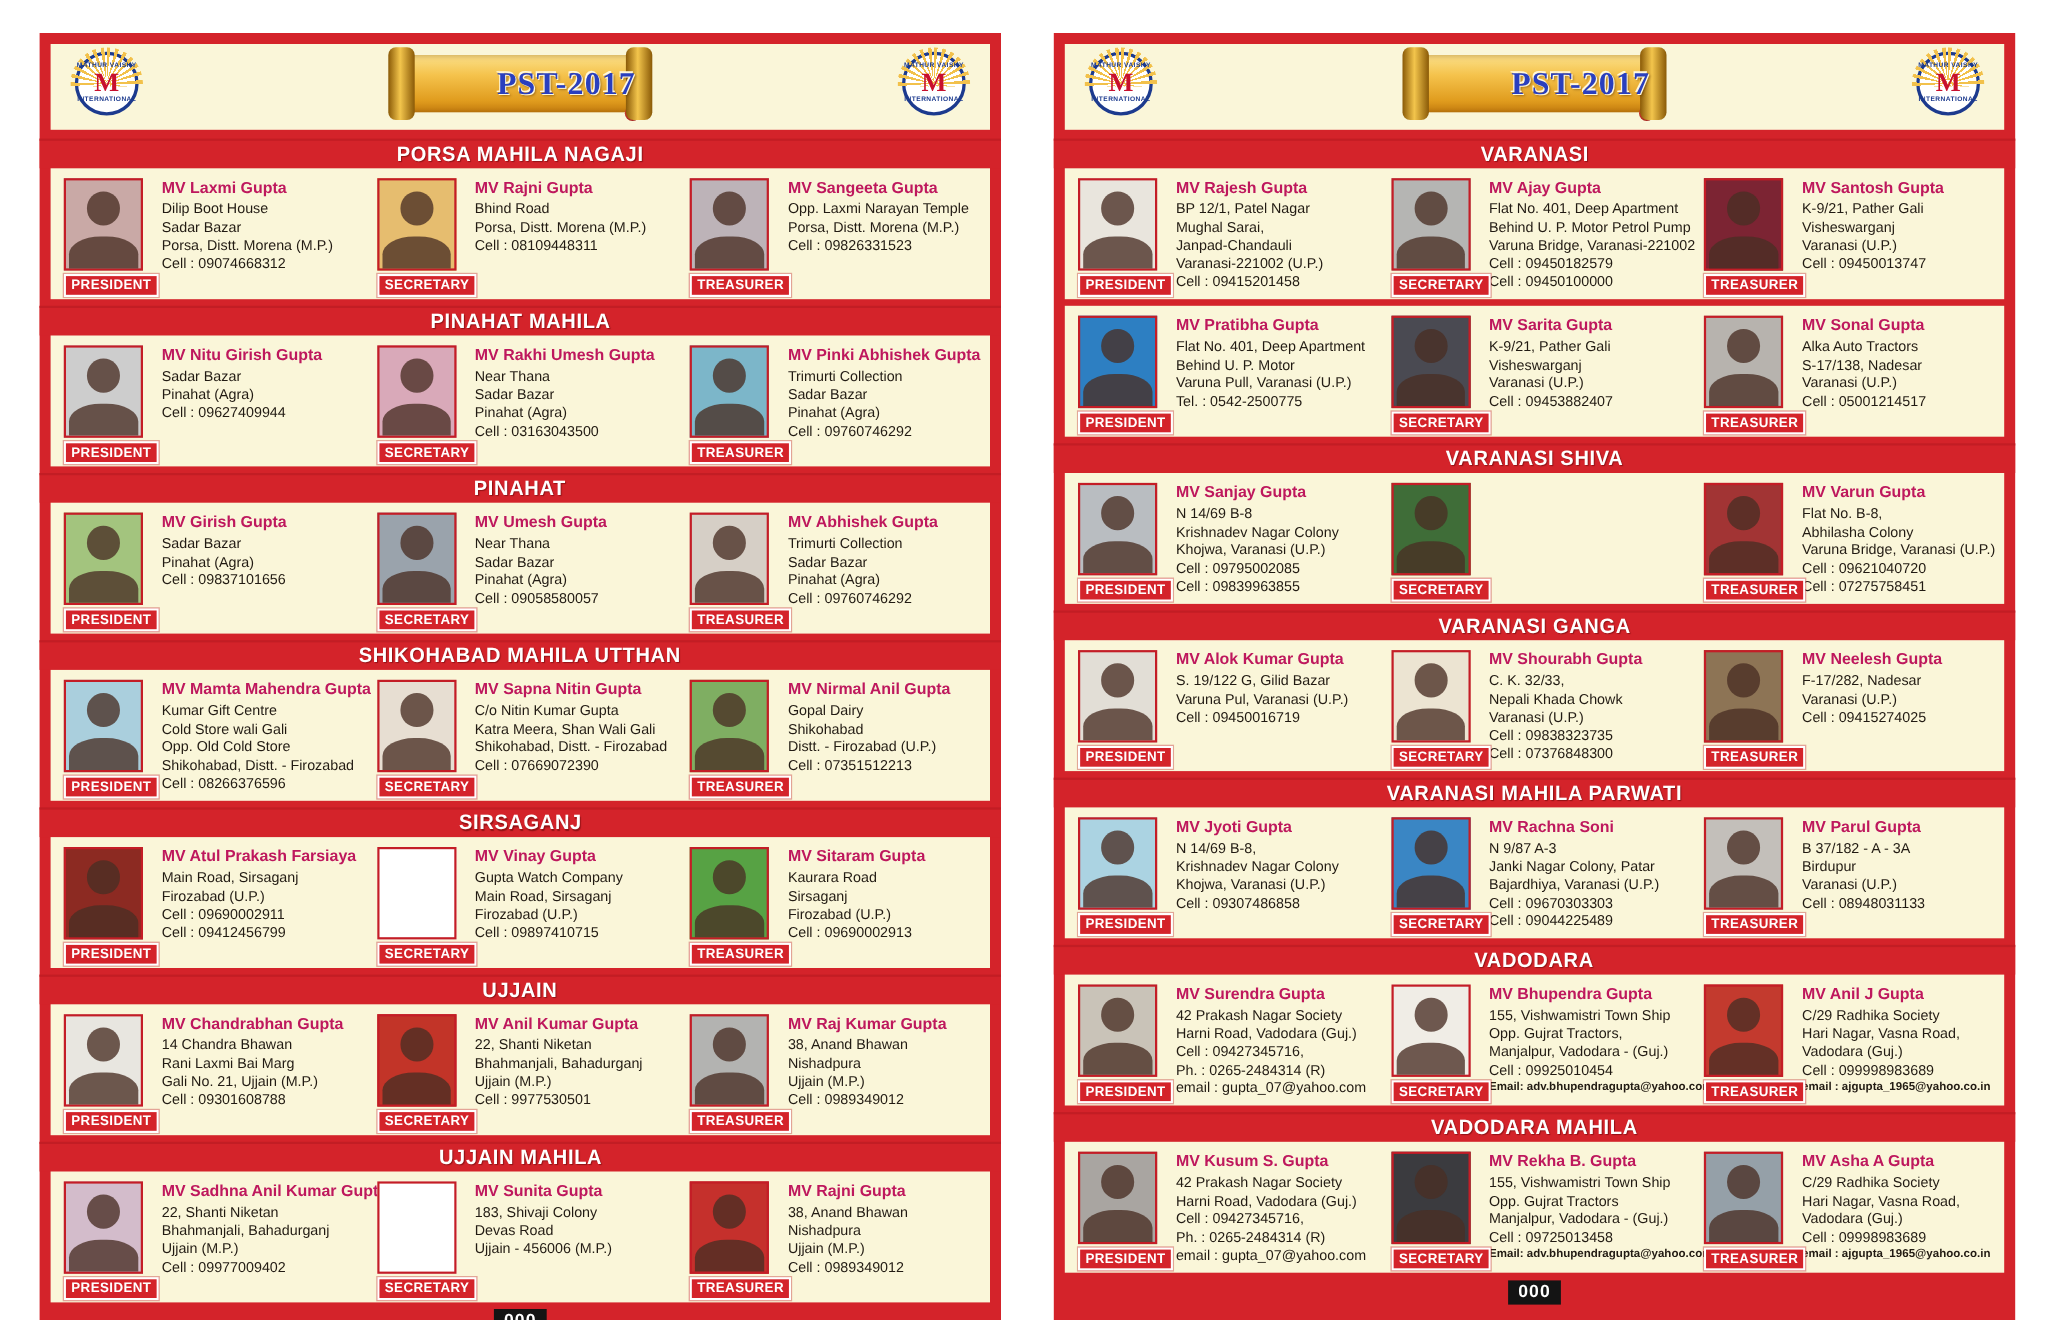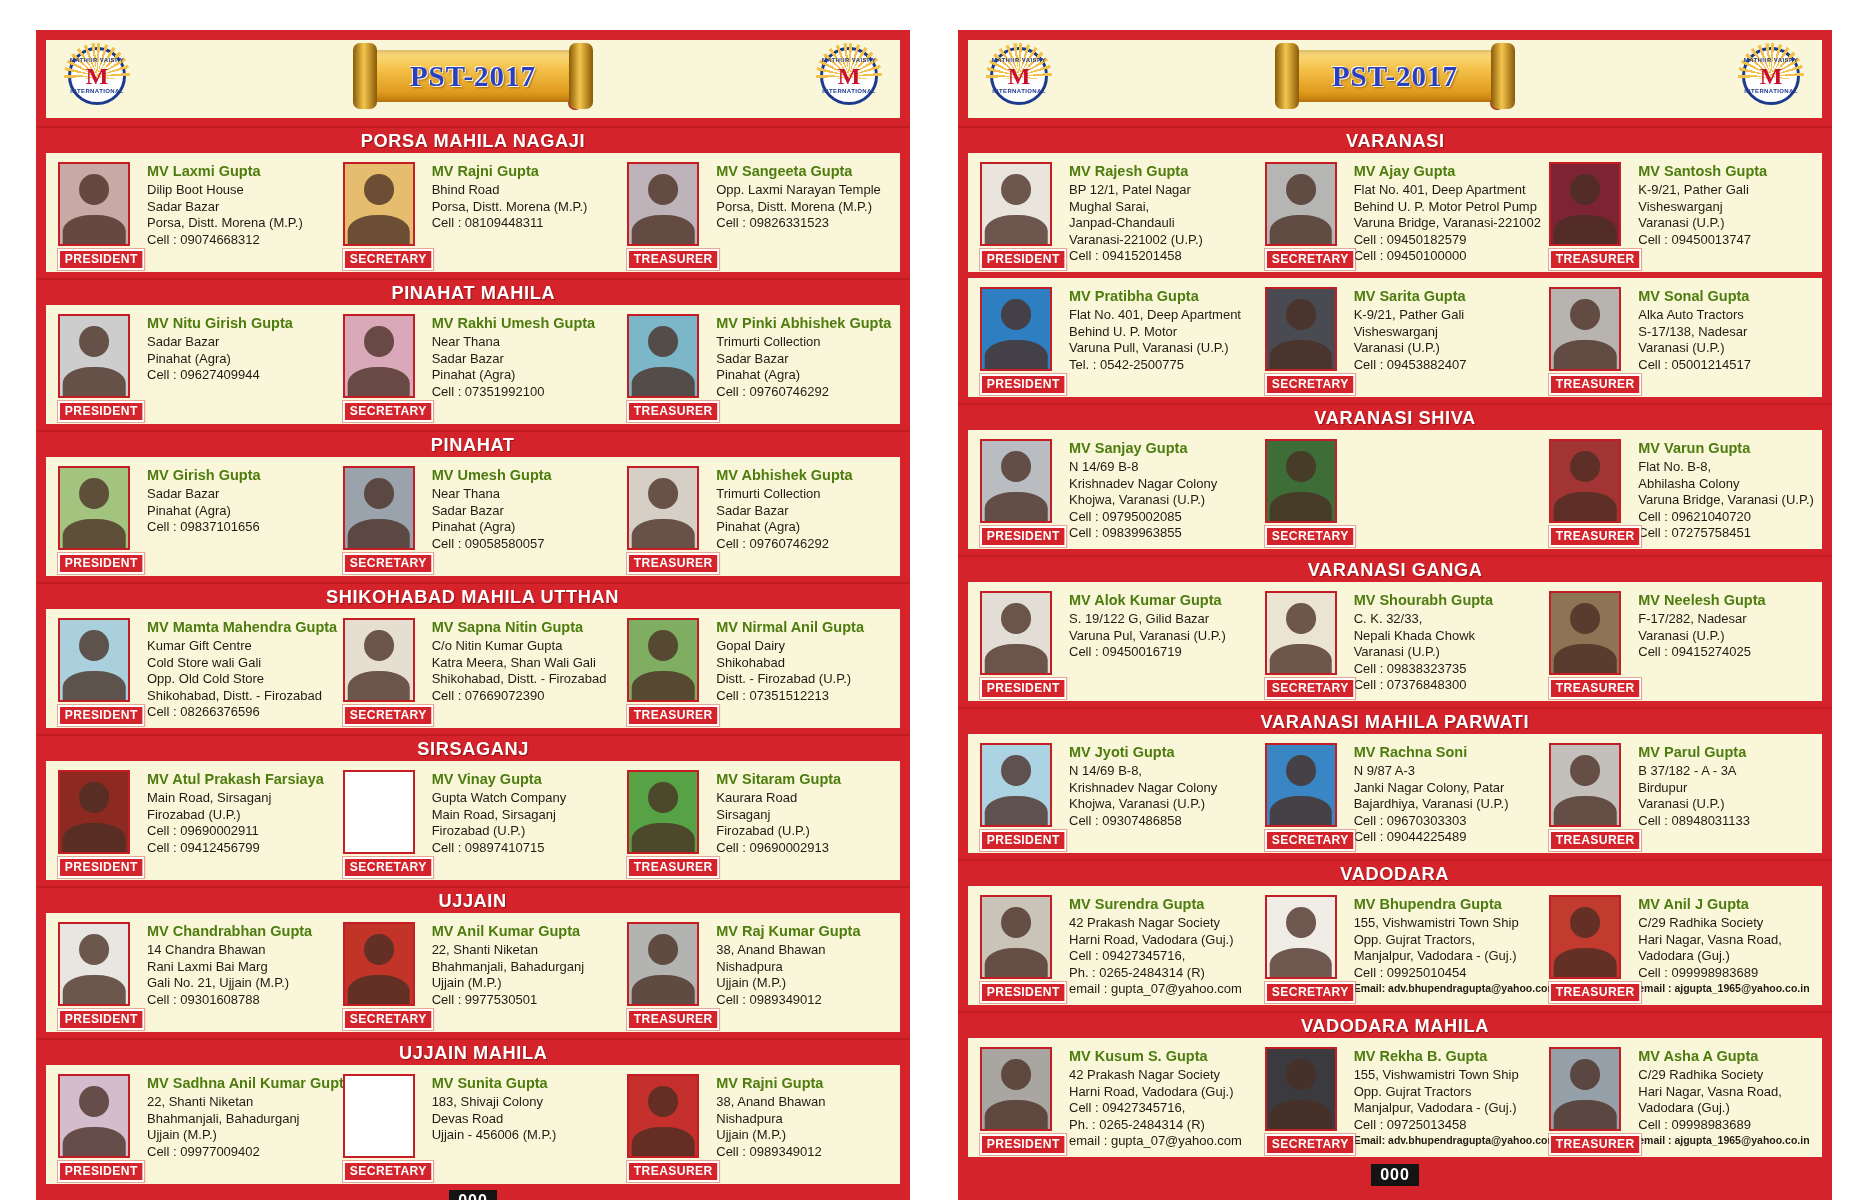--- a/index.html
+++ b/index.html
@@ -29,21 +29,21 @@
     clip-path:inset(0 0 46% 0);
   }
   .logo-left { left:22px; }
   .logo-right { right:22px; }
   .logo .arc { font-size:6px; font-weight:bold; color:#1c3a8e; letter-spacing:.4px; line-height:7px; white-space:nowrap; }
   .logo .mono { font-size:24px; line-height:24px; font-weight:bold; color:#c8102e; font-family:"Liberation Serif",serif; }
   .banner-wrap { position:absolute; left:50%; top:10px; transform:translateX(-50%); }
   .banner {
     position:relative; width:210px; height:52px;
     background:linear-gradient(180deg,#fbe08a 0%, #f5c34c 35%, #e09c1e 80%, #c87f10 100%);
-    border-radius:6px; display:flex; align-items:center; justify-content:center;
+    border-radius:6px; display:flex; align-items:center; justify-content:flex-end;
     box-shadow:inset 0 0 6px rgba(120,70,0,.5);
   }
   .banner::before, .banner::after {
     content:""; position:absolute; top:-7px; width:24px; height:66px;
     background:linear-gradient(90deg,#8a5a07,#f3c54c 45%,#8a5a07);
     border-radius:7px;
   }
   .banner::before { left:-15px; } .banner::after { right:-15px; }
   .banner-title {
     position:relative; z-index:2; font-family:"Liberation Serif",serif;
@@ -81,21 +81,21 @@
   }
   .photo.blank { background:#ffffff; }
   .photo.blank::before, .photo.blank::after { display:none; }
   .role-badge {
     display:inline-block; margin-top:3px; background:#d4232a; color:#ffffff;
     font-weight:bold; font-size:12.5px; letter-spacing:.4px; padding:1px 5px 2px;
     border:2px solid #ffffff; box-shadow:0 0 0 1px rgba(180,20,25,.35);
     transform:scaleX(.97); transform-origin:left;
   }
   .info { padding-left:7px; min-width:0; }
-  .member-name { color:#4d7c0f; font-weight:bold; font-size:14.5px; line-height:18px; margin-bottom:2px; white-space:nowrap; }
+  .member-name { color:#be185d; font-weight:bold; font-size:14.5px; line-height:18px; margin-bottom:2px; white-space:nowrap; }
   .line { font-size:13px; color:#221b13; line-height:16.6px; white-space:nowrap; }
   .email-line { font-size:10.5px; font-weight:bold; line-height:15px; }
   
   .page-footer { margin-top:auto; text-align:center; padding-bottom:4px; }
   .page-number {
     display:inline-block; background:#141414; color:#ffffff; font-weight:bold;
     font-size:16px; line-height:20px; padding:1px 9px; letter-spacing:1px;
   }
 </style>
 </head>
@@ -165,21 +165,21 @@
               <div class="line">Cell : 09627409944</div>
             </div>
           </div>
           <div class="card">
             <div class="photo-wrap"><div class="photo" style="background: rgb(217, 169, 185);"></div><div class="role-badge">SECRETARY</div></div>
             <div class="info">
               <div class="member-name">MV Rakhi Umesh Gupta</div>
               <div class="line">Near Thana</div>
               <div class="line">Sadar Bazar</div>
               <div class="line">Pinahat (Agra)</div>
-              <div class="line">Cell : 07351992100</div>
+              <div class="line">Cell : 03163043500</div>
             </div>
           </div>
           <div class="card">
             <div class="photo-wrap"><div class="photo" style="background: rgb(124, 182, 201);"></div><div class="role-badge">TREASURER</div></div>
             <div class="info">
               <div class="member-name">MV Pinki Abhishek Gupta</div>
               <div class="line">Trimurti Collection</div>
               <div class="line">Sadar Bazar</div>
               <div class="line">Pinahat (Agra)</div>
               <div class="line">Cell : 09760746292</div>

